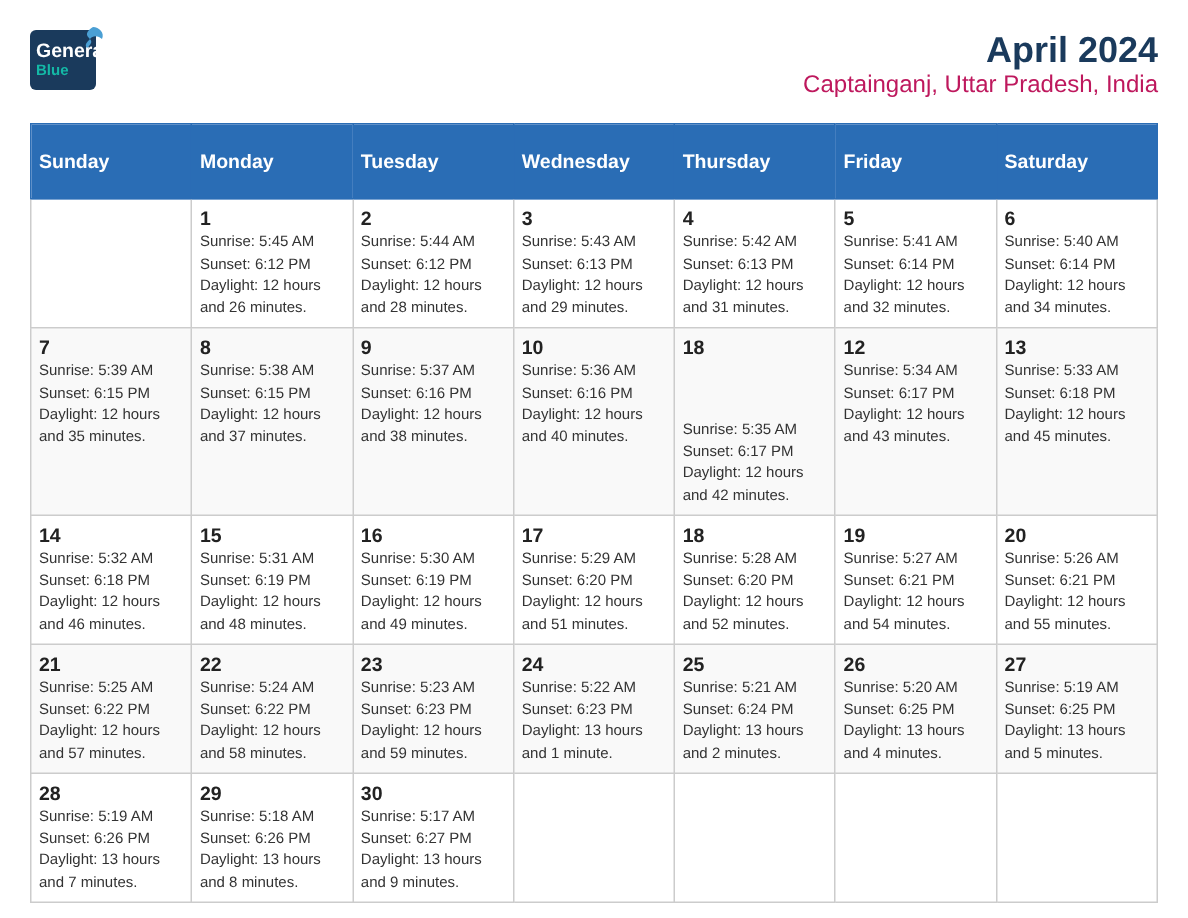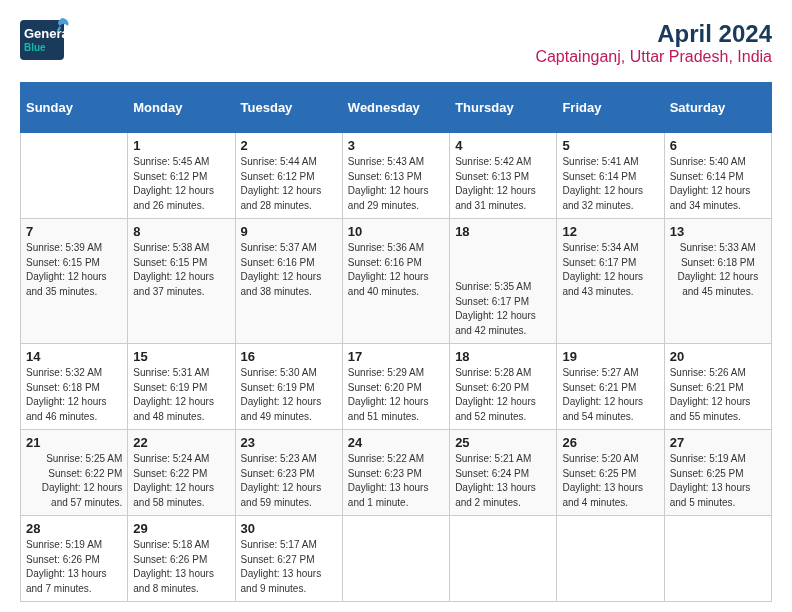--- a/index.html
+++ b/index.html
@@ -196,21 +196,21 @@
         </td>
         <td>
           <span class="day-num">12</span>
           <div class="day-info" style="white-space: pre-line;">Sunrise: 5:34 AM
 Sunset: 6:17 PM
 Daylight: 12 hours
 and 43 minutes.</div>
         </td>
         <td>
           <span class="day-num">13</span>
-          <div class="day-info" style="white-space: pre-line; text-align: center;">Sunrise: 5:33 AM
+          <div class="day-info" style="white-space: pre-line;">Sunrise: 5:33 AM
 Sunset: 6:18 PM
 Daylight: 12 hours
 and 45 minutes.</div>
         </td>
       </tr>
       <tr>
         <td>
           <span class="day-num">14</span>
           <div class="day-info" style="white-space: pre-line;">Sunrise: 5:32 AM
 Sunset: 6:18 PM
@@ -256,21 +256,21 @@
           <span class="day-num">20</span>
           <div class="day-info" style="white-space: pre-line;">Sunrise: 5:26 AM
 Sunset: 6:21 PM
 Daylight: 12 hours
 and 55 minutes.</div>
         </td>
       </tr>
       <tr>
         <td>
           <span class="day-num">21</span>
-          <div class="day-info" style="white-space: pre-line; text-align: right;">Sunrise: 5:25 AM
+          <div class="day-info" style="white-space: pre-line;">Sunrise: 5:25 AM
 Sunset: 6:22 PM
 Daylight: 12 hours
 and 57 minutes.</div>
         </td>
         <td>
           <span class="day-num">22</span>
           <div class="day-info" style="white-space: pre-line;">Sunrise: 5:24 AM
 Sunset: 6:22 PM
 Daylight: 12 hours
 and 58 minutes.</div>

